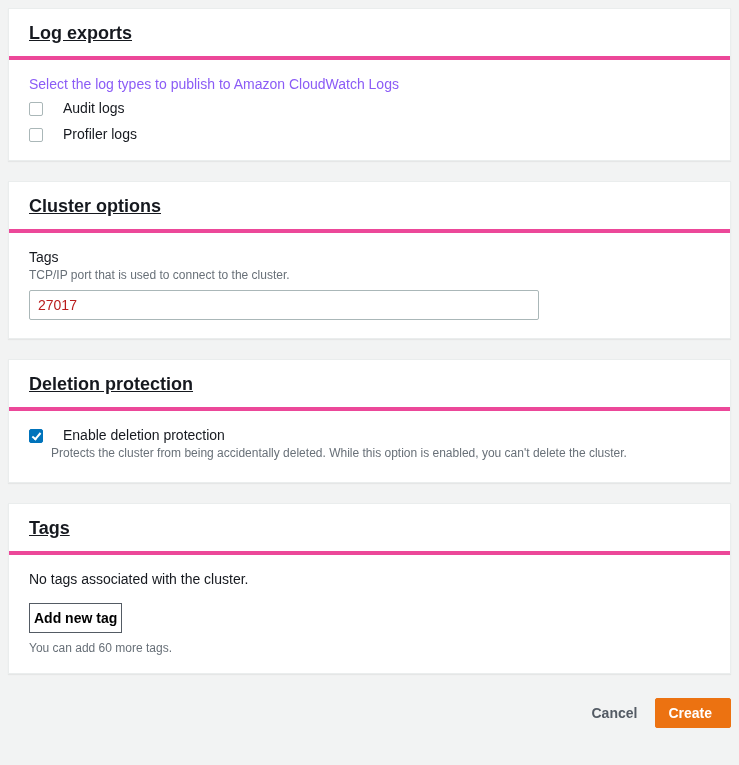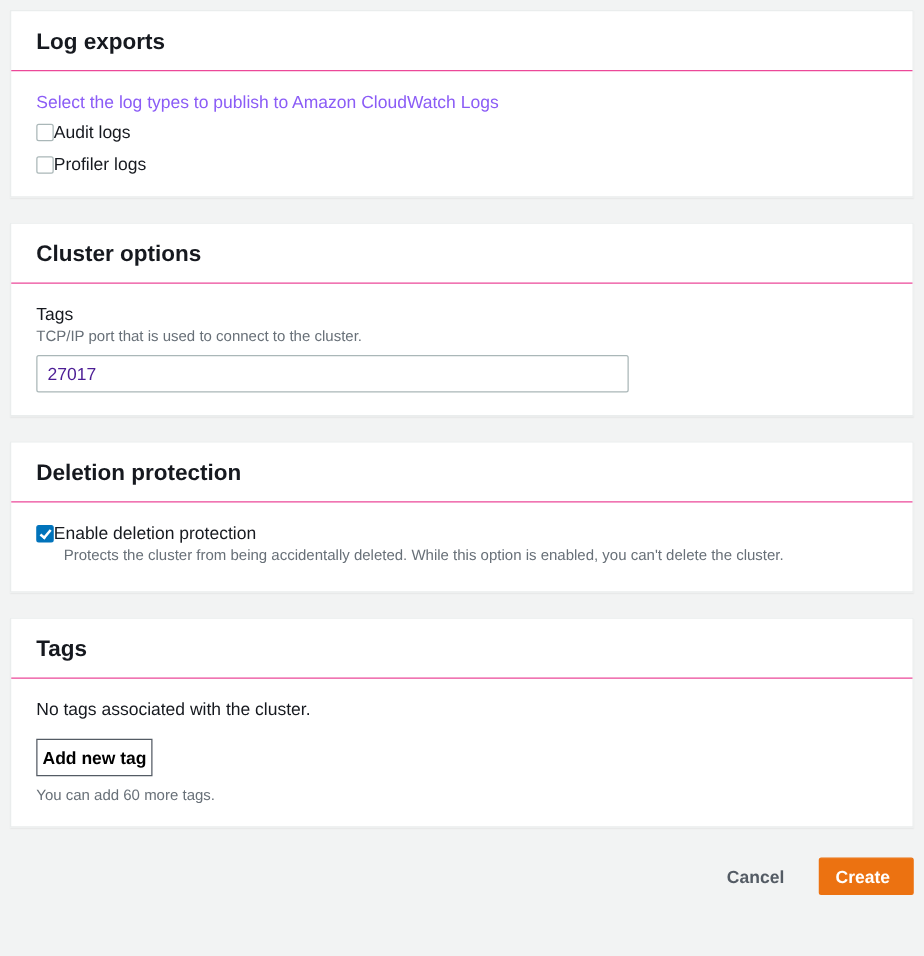--- a/index.html
+++ b/index.html
@@ -13,21 +13,22 @@
     width: 739px;
   }
   .panel {
     background: #fff;
     border: 1px solid #eaeded;
     box-shadow: 0 1px 1px rgba(0,0,0,0.05);
     margin-bottom: 20px;
   }
   .panel-header {
     padding: 14px 20px 12px 20px;
-    border-bottom: 1px solid #ec4899;
+    border-bottom: 4px solid #ec4899;
+    text-decoration: underline;
   }
   .panel-header h2 {
     margin: 0;
     font-size: 18px;
     font-weight: 700;
     color: #16191f;
   }
   .panel-body {
     padding: 16px 20px 18px 20px;
   }
@@ -37,21 +38,21 @@
     margin-bottom: 8px;
   }
   .hint {
     font-size: 12px;
     color: #687078;
     line-height: 1.4;
   }
   .checkbox-row {
     display: flex;
     align-items: flex-start;
-    gap: 0;
+    gap: 20px;
     margin-bottom: 10px;
   }
   .checkbox-row:last-child { margin-bottom: 0; }
   .cb {
     width: 14px;
     height: 14px;
     border: 1px solid #aab7b8;
     border-radius: 2px;
     flex-shrink: 0;
     margin-top: 2px;
@@ -74,28 +75,28 @@
     border-width: 0 2px 2px 0;
     transform: rotate(40deg);
   }
   .cb-label { font-size: 14px; }
   .field-label {
     font-size: 14px;
     color: #16191f;
     margin-bottom: 2px;
   }
   .text-input {
-    width: 474px;
+    width: 510px;
     max-width: 100%;
     padding: 6px 8px;
     font-size: 14px;
     border: 1px solid #aab7b8;
     border-radius: 2px;
     margin-top: 6px;
-    color: #4c1d95;
+    color: #b91c1c;
     font-family: inherit;
   }
   .btn {
     display: inline-block;
     padding: 6px 18px;
     font-size: 14px;
     font-weight: 700;
     border-radius: 2px;
     cursor: pointer;
     border: 1px solid transparent;
@@ -109,21 +110,20 @@
   }
   .btn-primary {
     background: #ec7211;
     border-color: #ec7211;
     color: #fff;
     padding-left: 12px;
   }
   .footer {
     display: flex;
     justify-content: flex-end;
-    gap: 10px;
     padding: 4px 0 8px 0;
   }
   .tags-empty {
     color: #16191f;
     margin-bottom: 16px;
   }
   .add-tag-btn {
     border: 1px solid #545b64;
     padding: 6px 4px;
     font-weight: 700;

